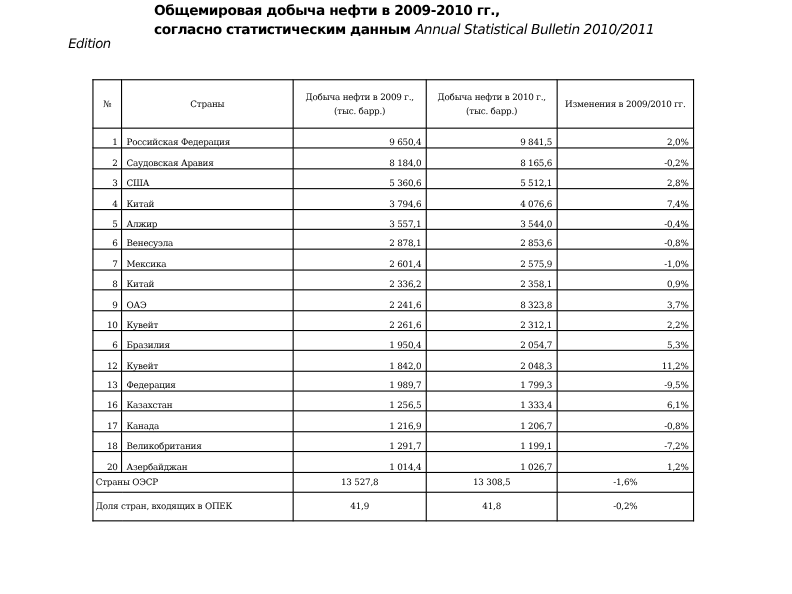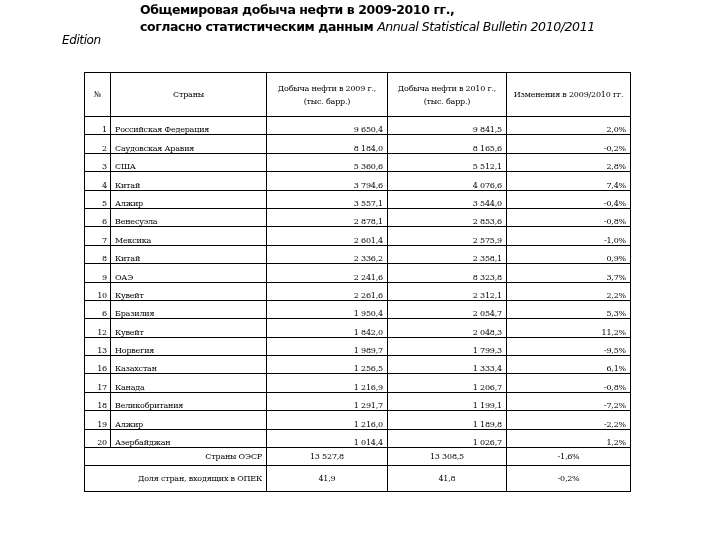--- a/index.html
+++ b/index.html
@@ -6,21 +6,21 @@
   body { width: 720px; height: 540px; position: relative; overflow: hidden; font-family: "DejaVu Serif", serif; color: #000; }
   .title { position: absolute; left: 97px; top: 1px; font-family: "DejaVu Sans", sans-serif; font-size: 12.5px; line-height: 17px; font-weight: bold; letter-spacing: -0.4px; margin-left: 43px; }
   .title .it { font-weight: normal; font-style: italic; }
   .edition { position: absolute; left: 62px; top: 33px; font-family: "DejaVu Sans", sans-serif; font-style: italic; font-size: 12px; letter-spacing: -0.4px; text-align: right; }
   table { position: absolute; left: 84px; top: 72px; border-collapse: collapse; table-layout: fixed; width: 546px; font-size: 8px; letter-spacing: -0.2px; }
   td { border: 1px solid #000; padding: 0 4px; height: 17.4px; white-space: nowrap; overflow: hidden; vertical-align: bottom; }
   thead td { height: 43px; text-align: center; vertical-align: middle; line-height: 13px; }
   td.num { text-align: right; width: 18px; padding-right: 3px; padding-left: 0; }
   td.val { text-align: right; }
   .sum td { text-align: center; vertical-align: middle; }
-  .sum td.lab { text-align: right; padding-left: 2px; }
+  .sum td.lab { text-align: left; padding-left: 2px; }
   .sum td.labc { text-align: center; }
   .sum.tall2 td { height: 25px; }
 </style>
 </head>
 <body>
 
 <div class="title">
   <div>Общемировая добыча нефти в 2009-2010 гг.,</div>
   <div><span>согласно статистическим данным </span><span class="it">Annual Statistical Bulletin 2010/2011</span></div>
 </div>
@@ -129,21 +129,21 @@
       </tr>
       <tr>
         <td class="num">12</td>
         <td>Кувейт</td>
         <td class="val">1 842,0</td>
         <td class="val">2 048,3</td>
         <td class="val">11,2%</td>
       </tr>
       <tr>
         <td class="num">13</td>
-        <td>Норвегия</td>
+        <td>Федерация</td>
         <td class="val">1 989,7</td>
         <td class="val">1 799,3</td>
         <td class="val">-9,5%</td>
       </tr>
       <tr>
         <td class="num">16</td>
         <td>Казахстан</td>
         <td class="val">1 256,5</td>
         <td class="val">1 333,4</td>
         <td class="val">6,1%</td>
@@ -154,27 +154,20 @@
         <td class="val">1 216,9</td>
         <td class="val">1 206,7</td>
         <td class="val">-0,8%</td>
       </tr>
       <tr>
         <td class="num">18</td>
         <td>Великобритания</td>
         <td class="val">1 291,7</td>
         <td class="val">1 199,1</td>
         <td class="val">-7,2%</td>
-      </tr>
-      <tr>
-        <td class="num">19</td>
-        <td>Алжир</td>
-        <td class="val">1 216,0</td>
-        <td class="val">1 189,8</td>
-        <td class="val">-2,2%</td>
       </tr>
       <tr>
         <td class="num">20</td>
         <td>Азербайджан</td>
         <td class="val">1 014,4</td>
         <td class="val">1 026,7</td>
         <td class="val">1,2%</td>
       </tr>
     </tbody>
   <tbody>

